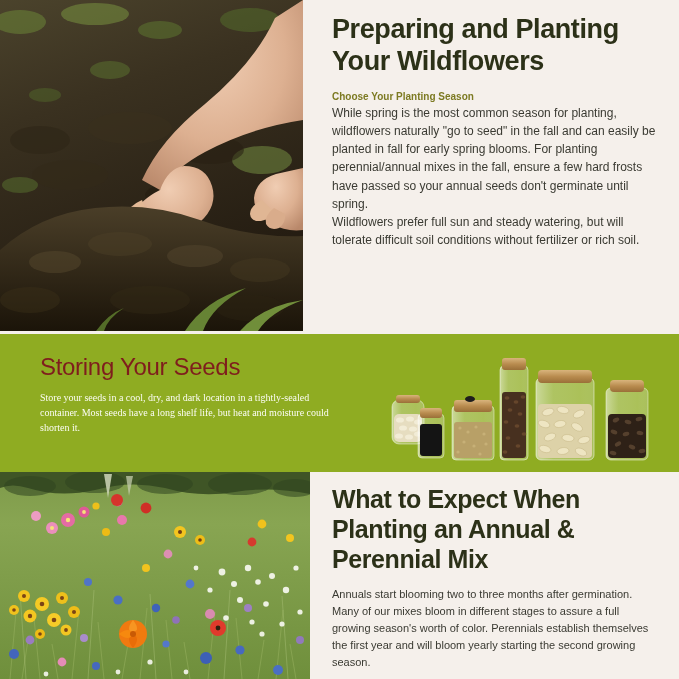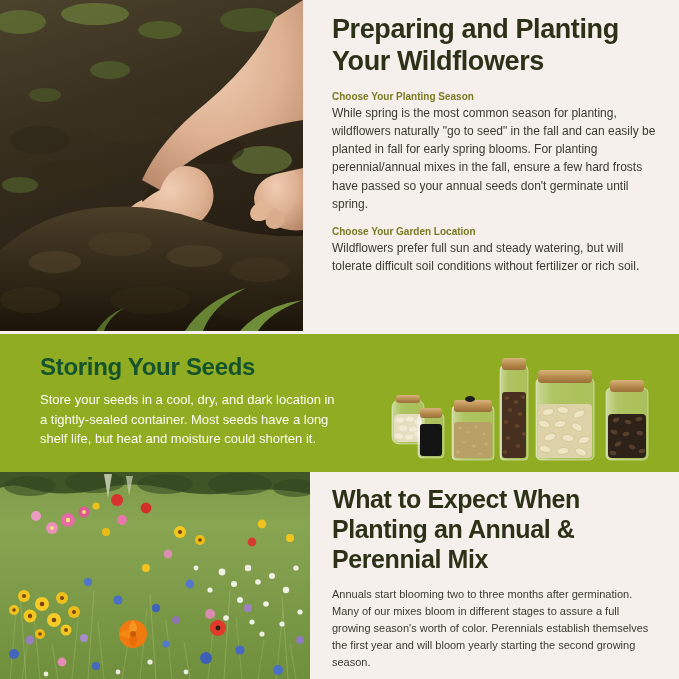--- a/index.html
+++ b/index.html
@@ -32,25 +32,25 @@
     margin:0;
     font-size:12px;line-height:1.52;
     color:#3A3A32;
   }
 
   
   .sec2{position:absolute;left:0;top:334px;width:679px;height:138px;background:#8FAC22;overflow:hidden;}
   .sec2-text{position:absolute;left:40px;top:20px;width:300px;}
   h2.mid{
     margin:0 0 10px 0;
-    font-size:24px;line-height:1.1;font-weight:700;
-    letter-spacing:-0.3px;color:#14532d;
+    font-size:24px;line-height:1.1;font-weight:400;
+    letter-spacing:-0.3px;color:#7f1d1d;
   }
   .sec2-text p{
-    margin:0;font-size:13px;line-height:1.5;color:#FCFDF4;
+    margin:0;font-size:10px;line-height:1.5;color:#FCFDF4;font-family:Liberation Serif, serif;
   }
   .jars{position:absolute;left:374px;top:14px;width:295px;height:116px;}
 
   
   .sec3{position:absolute;left:0;top:472px;width:679px;height:207px;background:#F5F0EB;}
   .sec3-photo{position:absolute;left:0;top:0;width:310px;height:207px;overflow:hidden;background:#5d7a31;}
   .sec3-text{position:absolute;left:310px;top:0;width:369px;height:207px;}
   .sec3-inner{padding:12px 22px 0 22px;}
   h2.big2{
     margin:0 0 12px 0;
@@ -144,21 +144,20 @@
     <div class="sec1-text">
       <div class="sec1-inner">
         <h1 class="big">Preparing and Planting Your Wildflowers</h1>
 
         <div>
           <div class="kicker">Choose Your Planting Season</div>
           <p class="body">While spring is the most common season for planting, wildflowers naturally "go to seed" in the fall and can easily be planted in fall for early spring blooms. For planting perennial/annual mixes in the fall, ensure a few hard frosts have passed so your annual seeds don't germinate until spring.</p>
         </div>
 
         <div>
-          <div class="kicker">Choose Your Garden Location</div>
           <p class="body">Wildflowers prefer full sun and steady watering, but will tolerate difficult soil conditions without fertilizer or rich soil.</p>
         </div>
 
       </div>
     </div>
   </div>
 
   <div class="sec2">
     <div class="sec2-text">
       <h2 class="mid">Storing Your Seeds</h2>

